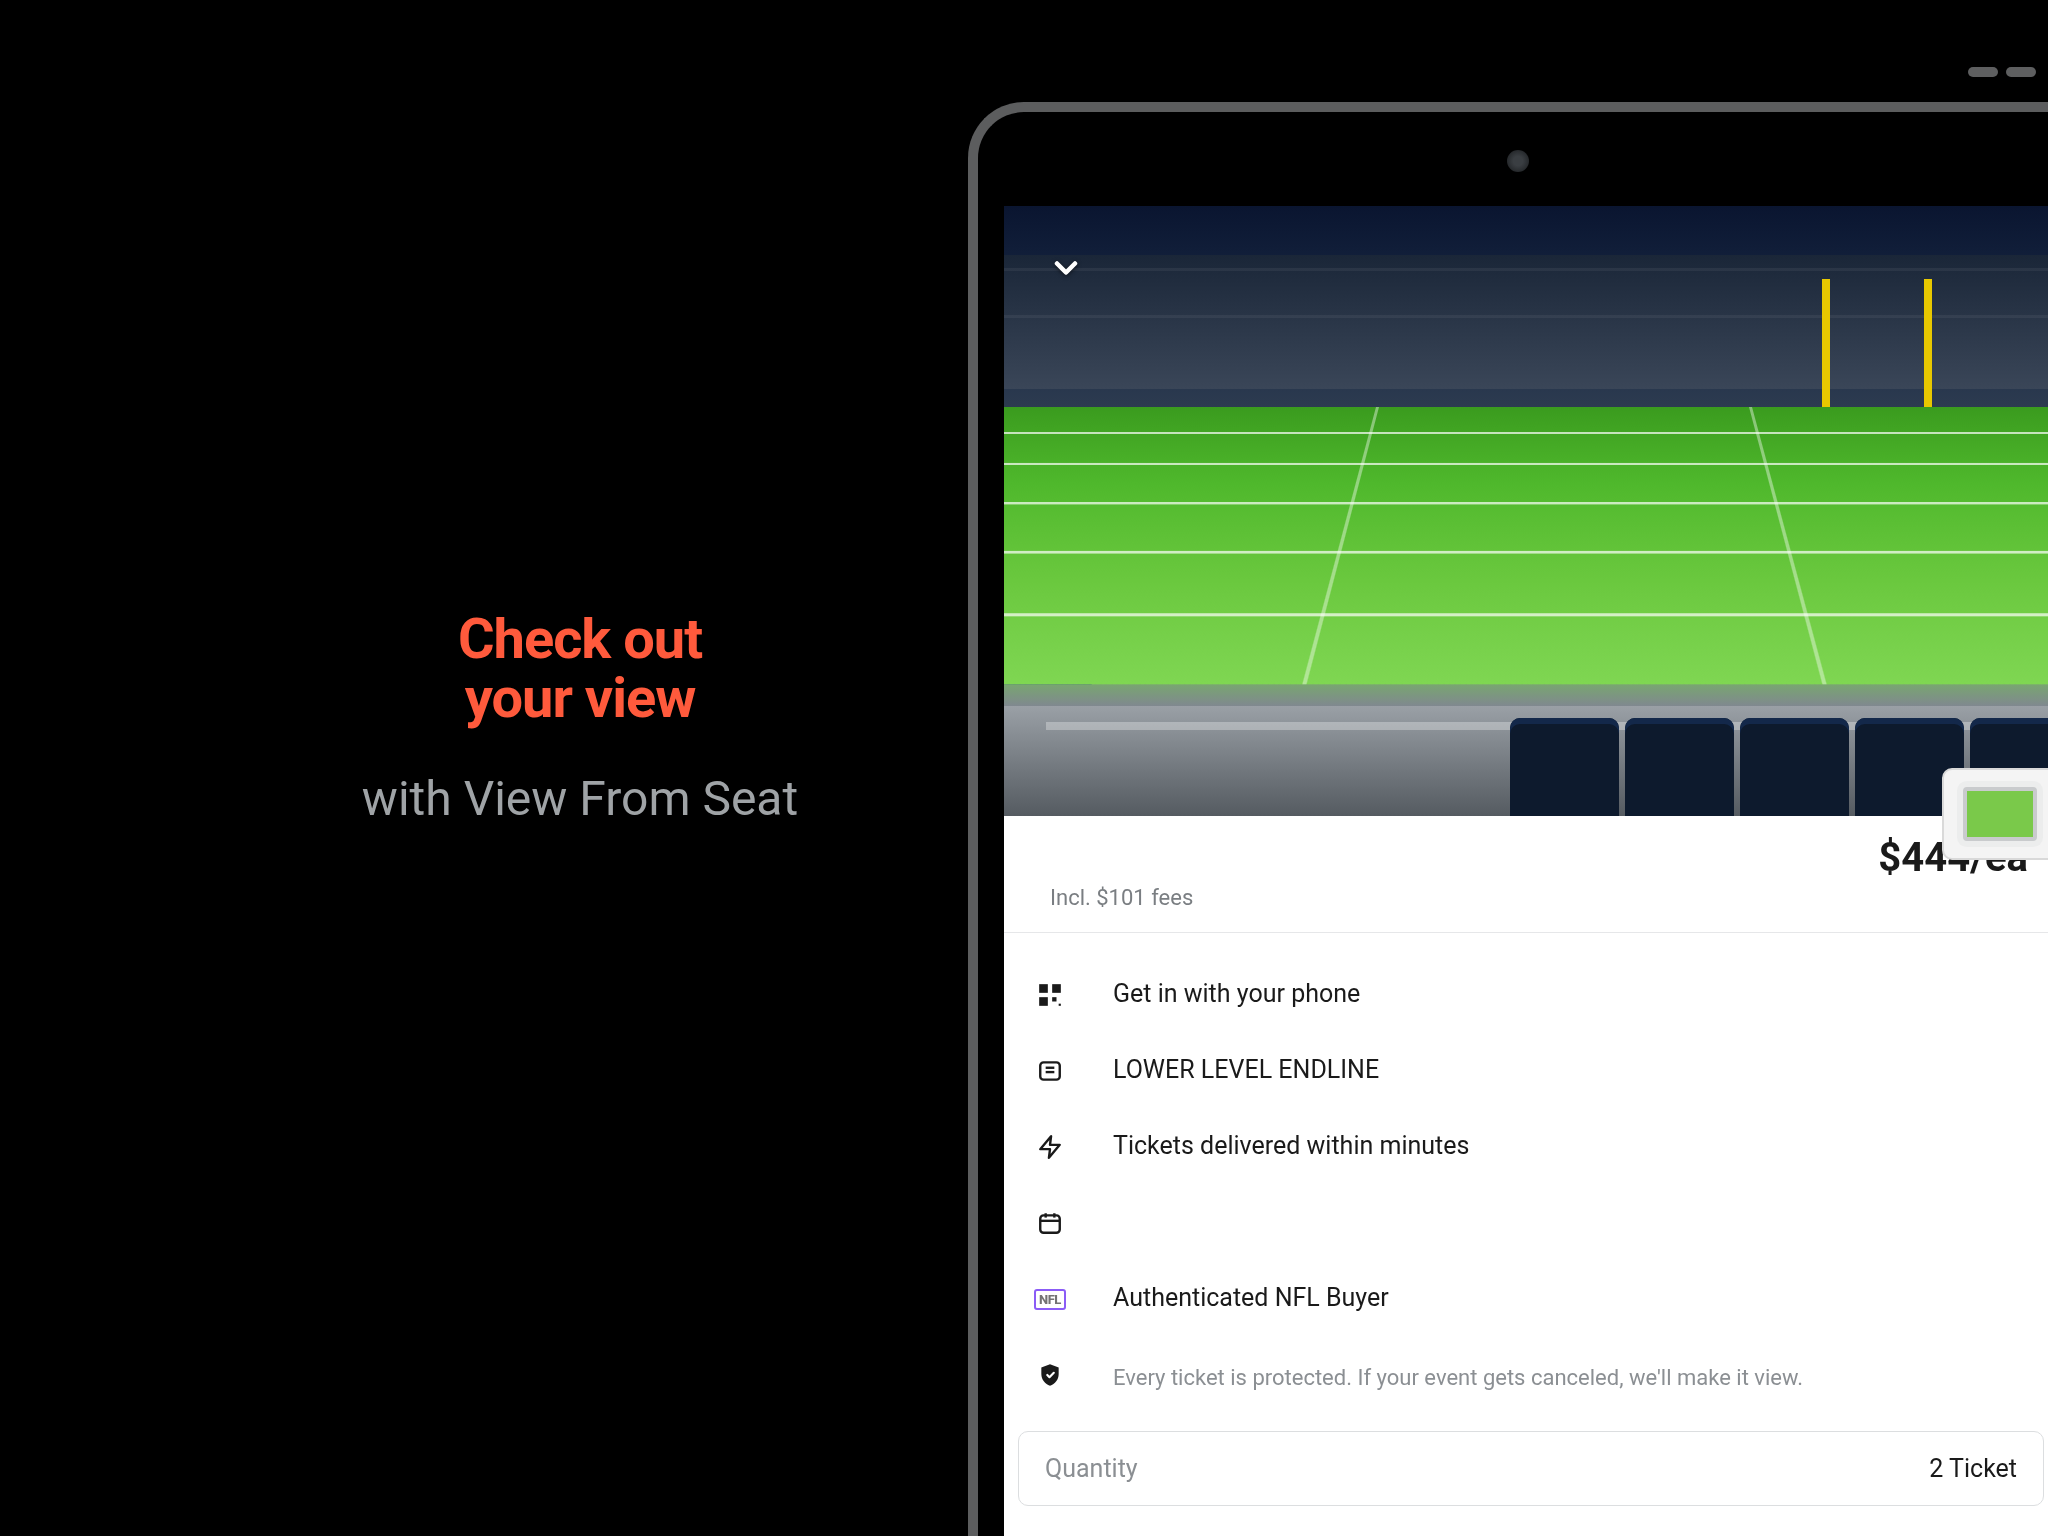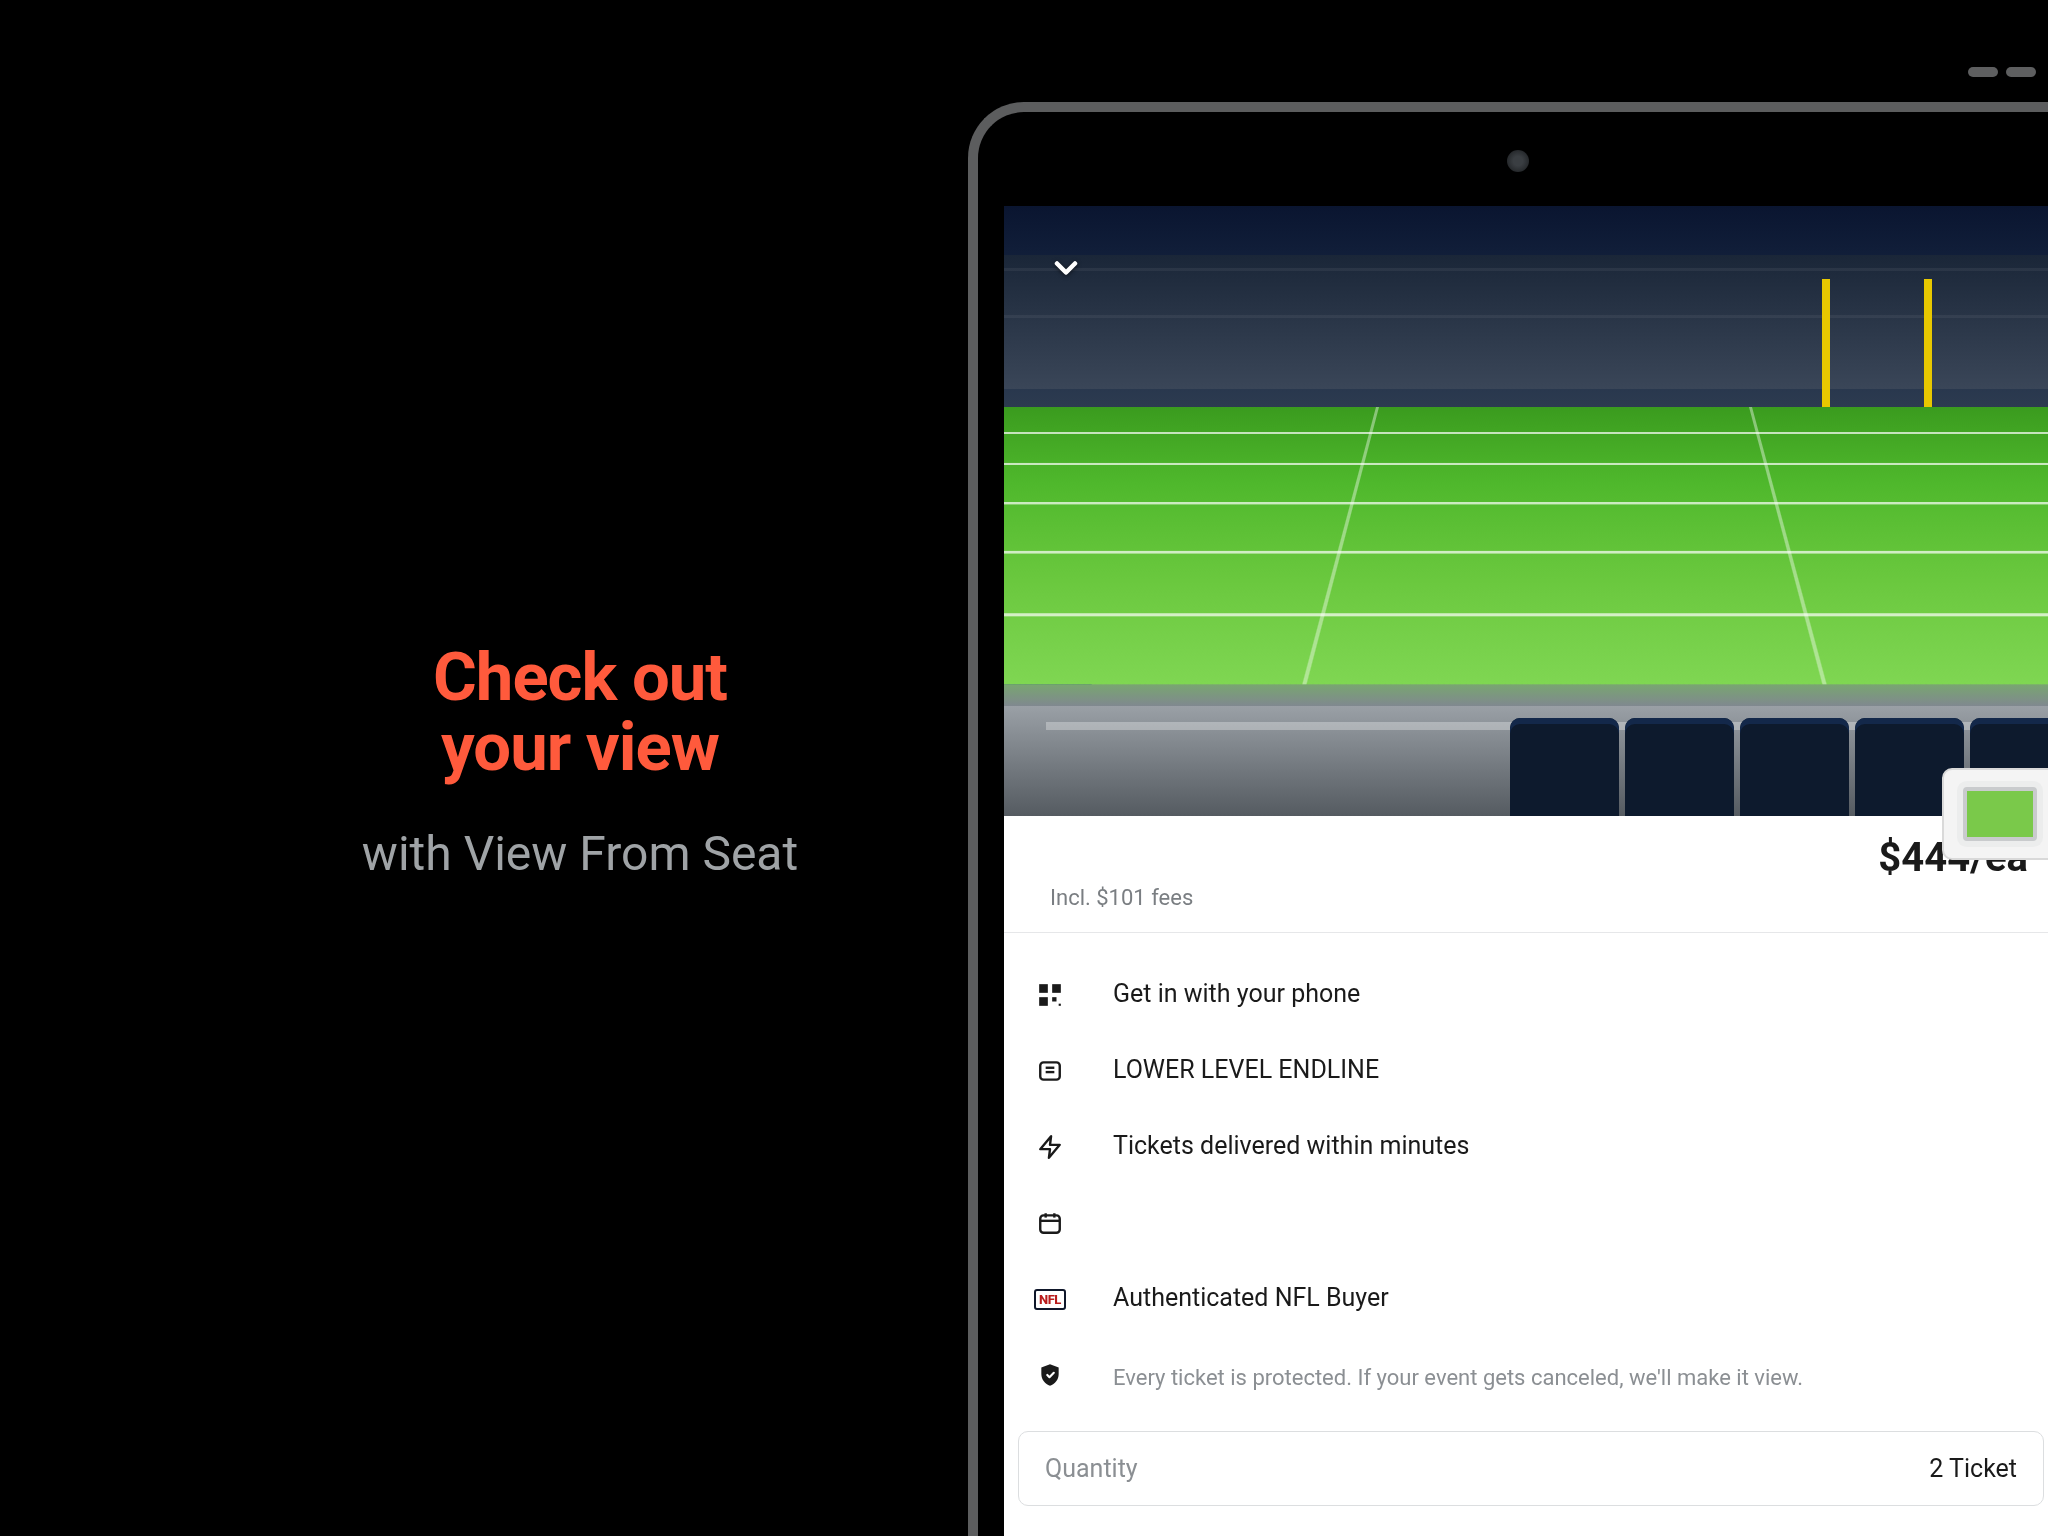--- a/index.html
+++ b/index.html
@@ -15,25 +15,24 @@
 
 .promo {
   position: absolute;
   left: 220px;
   top: 610px;
   width: 720px;
   text-align: center;
 }
 .promo h1 {
   color: #ff5a3c;
-  font-size: 67px;
+  font-size: 56px;
   font-weight: 700;
   line-height: 1.05;
   letter-spacing: -1px;
-  margin-top: 32px;
 }
 .promo p {
   color: #9fa3a6;
   font-size: 48px;
   font-weight: 400;
   margin-top: 42px;
 }
 
 
 .tablet {
@@ -232,22 +231,22 @@
   font-weight: 400;
 }
 .info-row .sub {
   font-size: 22px;
   color: #8b8f93;
   margin-top: 6px;
 }
 .nfl-badge {
   font-size: 13px;
   font-weight: 800;
-  color: #b91c1c;
-  border: 2px solid #0f172a;
+  color: #737373;
+  border: 2px solid #8b5cf6;
   padding: 1px 3px;
   border-radius: 3px;
   letter-spacing: -0.5px;
 }
 
 
 .qty-bar {
   margin: 18px 14px 0 14px;
   border: 1px solid #dcdee0;
   border-radius: 10px;

